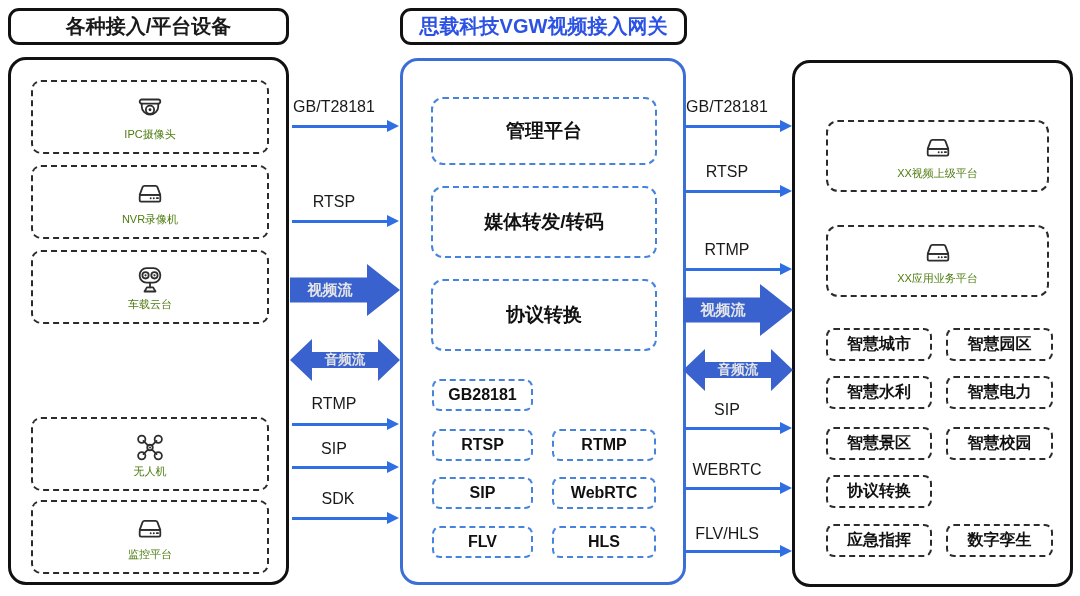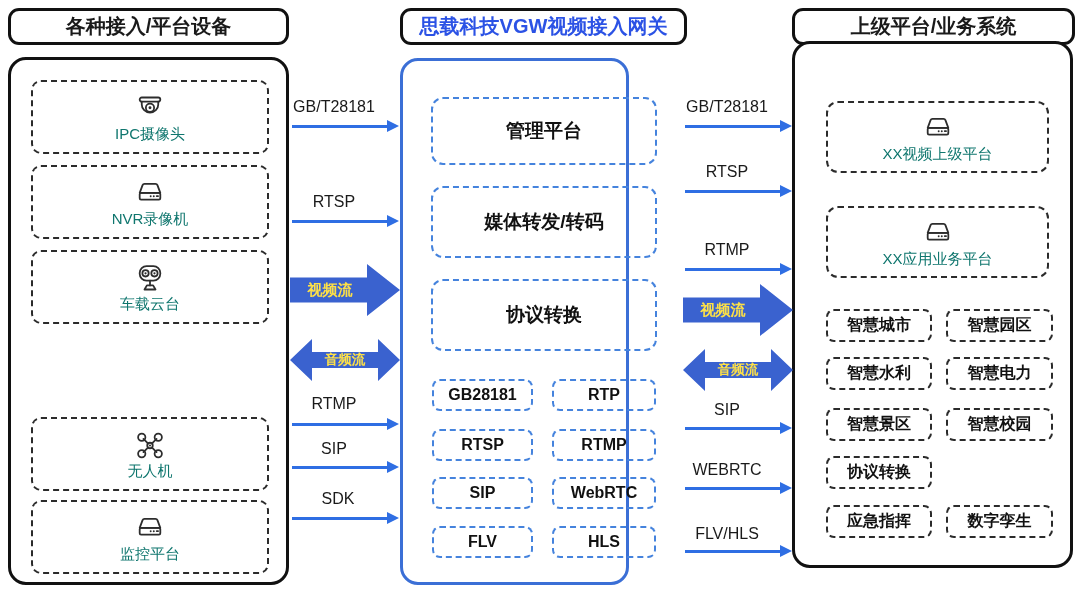--- a/index.html
+++ b/index.html
@@ -19,21 +19,21 @@
        border:3px solid var(--border-black);border-radius:11px;background:#fff;
        font-size:20px;font-weight:bold;color:var(--text-dark);white-space:nowrap;}
   .hdr-blue{color:var(--title-blue);}
 
   .panel{position:absolute;background:#fff;border-radius:18px;}
   .panel-black{border:3px solid var(--border-black);}
   .panel-blue{border:3px solid var(--panel-border-blue);}
 
   .dev{position:absolute;left:20px;width:238px;height:74px;border:2px dashed #2b2b2b;border-radius:10px;
        display:flex;flex-direction:column;align-items:center;justify-content:center;gap:1px;}
-  .dev-label{font-size:15px;color:#0f766e;font-weight:500;line-height:1.1;}
+  .dev-label{font-size:11px;color:#4d7c0f;font-weight:500;line-height:1.1;}
 
   .module{position:absolute;left:28px;width:226px;border:2px dashed var(--dashed-blue);border-radius:12px;
           display:flex;align-items:center;justify-content:center;
           font-size:19px;font-weight:bold;color:#111;}
   .proto{position:absolute;height:32px;border:2px dashed var(--dashed-blue);border-radius:8px;
          display:flex;align-items:center;justify-content:center;
          font-size:16px;font-weight:bold;color:#111;}
 
   .plat{position:absolute;left:31px;width:223px;height:72px;border:2px dashed #2b2b2b;border-radius:12px;
         display:flex;flex-direction:column;align-items:center;justify-content:center;gap:1px;}
@@ -42,40 +42,39 @@
        font-size:16px;font-weight:bold;color:#111;}
 
   .alabel{position:absolute;width:88px;text-align:center;font-size:16px;color:var(--text-dark);white-space:nowrap;}
   .tline{position:absolute;width:96px;height:3px;background:var(--thin-arrow-blue);}
   .tline::after{content:'';position:absolute;right:-11px;top:-5px;width:0;height:0;
                 border-left:12px solid var(--thin-arrow-blue);
                 border-top:6.5px solid transparent;border-bottom:6.5px solid transparent;}
 
   .fat{position:absolute;width:110px;background:var(--fat-arrow-blue);
        display:flex;align-items:center;justify-content:center;
-       color:#fde047;font-weight:bold;}
+       color:#e5e5e5;font-weight:bold;}
   .fat-right{height:52px;font-size:15px;padding-right:30px;
        clip-path:polygon(0 26%,70% 26%,70% 0,100% 50%,70% 100%,70% 74%,0 74%);}
   .fat-double{height:42px;font-size:13.5px;
        clip-path:polygon(0 50%,20% 0,20% 31%,80% 31%,80% 0,100% 50%,80% 100%,80% 69%,20% 69%,20% 100%);}
 
   .icon{display:block;}
   .icon .ln{fill:none;stroke:#2d2d2d;stroke-width:2.6;stroke-linecap:round;stroke-linejoin:round;}
   .icon .fl{fill:#2d2d2d;stroke:none;}
   .icon .wln{fill:none;stroke:#fff;stroke-width:2.2;stroke-linecap:round;stroke-linejoin:round;}
   .icon .wfl{fill:#fff;stroke:none;}
 </style>
 </head>
 <body>
 
 <div id="canvas">
 
   <div class="hdr" style="left:8px;top:8px;width:281px;">各种接入/平台设备</div>
   <div class="hdr hdr-blue" style="left:400px;top:8px;width:287px;">思载科技VGW视频接入网关</div>
-  <div class="hdr" style="left:792px;top:8px;width:283px;">上级平台/业务系统</div>
 
   <div class="panel panel-black" style="left:8px;top:57px;width:281px;height:528px;">
 
     <div class="dev" style="top:20px;">
       <svg class="icon" viewBox="0 0 48 48" width="36" height="33">
         <rect class="ln" x="9" y="8" width="30" height="6" rx="3"></rect>
         <path class="ln" d="M12 14 v4 a12 12 0 0 0 24 0 v-4"></path>
         <circle class="ln" cx="24" cy="23" r="6"></circle>
         <circle class="fl" cx="24" cy="23" r="2.1"></circle>
       </svg>
@@ -125,36 +124,35 @@
         <path class="ln" d="M16 10 h16 a3 3 0 0 1 2.8 1.9 L39 23 H9 l4.2-11.1 A3 3 0 0 1 16 10 z"></path>
         <rect class="ln" x="9" y="23" width="30" height="10" rx="2"></rect>
         <circle class="fl" cx="25" cy="28" r="1.4"></circle>
         <circle class="fl" cx="29.5" cy="28" r="1.4"></circle>
         <rect class="fl" x="32.5" y="26.6" width="4.5" height="2.6" rx="1.2"></rect>
       </svg>
       <div class="dev-label">监控平台</div>
     </div>
   </div>
 
-  <div class="panel panel-blue" style="left:400px;top:58px;width:229px;height:527px;">
+  <div class="panel panel-blue" style="left:400px;top:58px;width:286px;height:527px;">
     <div class="module" style="top:36px;height:68px;">管理平台</div>
     <div class="module" style="top:125px;height:72px;">媒体转发/转码</div>
     <div class="module" style="top:218px;height:72px;">协议转换</div>
 
     <div class="proto" style="left:29px;top:318px;width:101px;">GB28181</div>
-    <div class="proto" style="left:149px;top:318px;width:104px;">RTP</div>
     <div class="proto" style="left:29px;top:368px;width:101px;">RTSP</div>
     <div class="proto" style="left:149px;top:368px;width:104px;">RTMP</div>
     <div class="proto" style="left:29px;top:416px;width:101px;">SIP</div>
     <div class="proto" style="left:149px;top:416px;width:104px;">WebRTC</div>
     <div class="proto" style="left:29px;top:465px;width:101px;">FLV</div>
     <div class="proto" style="left:149px;top:465px;width:104px;">HLS</div>
   </div>
 
-  <div class="panel panel-black" style="left:792px;top:41px;width:281px;height:527px;">
+  <div class="panel panel-black" style="left:792px;top:60px;width:281px;height:527px;">
 
     <div class="plat" style="top:57px;">
       <svg class="icon" viewBox="0 0 48 48" width="36" height="33">
         <path class="ln" d="M16 10 h16 a3 3 0 0 1 2.8 1.9 L39 23 H9 l4.2-11.1 A3 3 0 0 1 16 10 z"></path>
         <rect class="ln" x="9" y="23" width="30" height="10" rx="2"></rect>
         <circle class="fl" cx="25" cy="28" r="1.4"></circle>
         <circle class="fl" cx="29.5" cy="28" r="1.4"></circle>
         <rect class="fl" x="32.5" y="26.6" width="4.5" height="2.6" rx="1.2"></rect>
       </svg>
       <div class="dev-label">XX视频上级平台</div>

